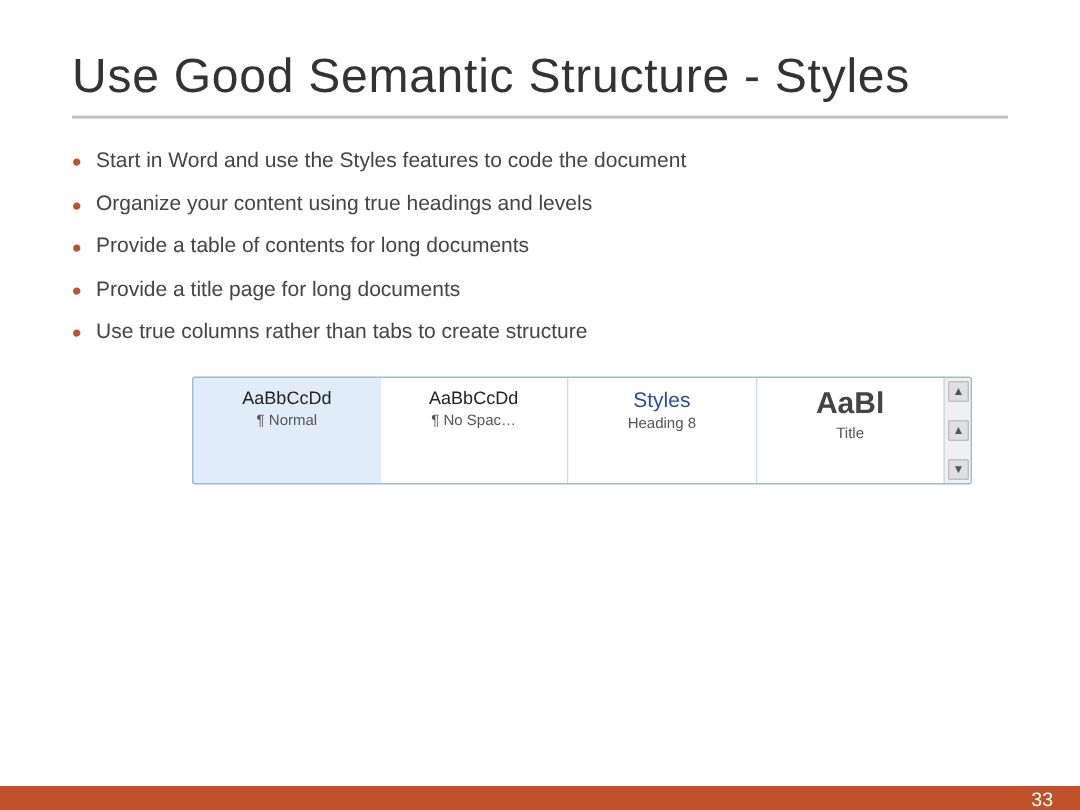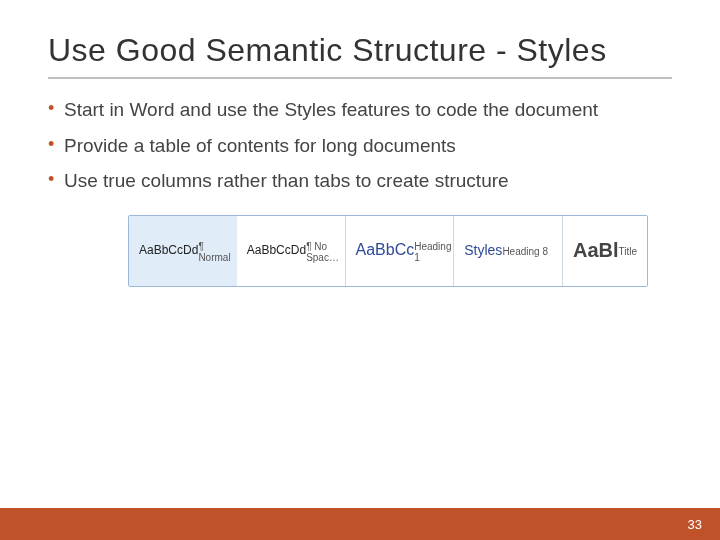--- a/index.html
+++ b/index.html
@@ -34,21 +34,21 @@
       letter-spacing: 0.5px;
     }
 
     .bullet-list {
       list-style: none;
       padding: 0;
       margin: 0;
     }
 
     .bullet-list li {
-      font-size: 19px;
+      font-size: 14px;
       color: #444444;
       margin-bottom: 9px;
       padding-left: 16px;
       position: relative;
       line-height: 1.4;
     }
 
     .bullet-list li::before {
       content: '•';
       color: #c0522a;
@@ -67,21 +67,21 @@
       margin-top: 20px;
       margin-left: 80px;
       width: 520px;
       height: 72px;
       overflow: hidden;
       position: relative;
     }
 
     .style-item {
       display: flex;
-      flex-direction: row;
+      flex-direction: column;
       align-items: center;
       justify-content: flex-start;
       padding: 6px 10px 4px 10px;
       border-right: 1px solid #d0d8e0;
       min-width: 100px;
       flex: 1;
       background: #ffffff;
     }
 
     .style-item:last-child {
@@ -159,21 +159,21 @@
       font-size: 8px;
       color: #555;
       border-radius: 1px;
     }
 
     .footer-bar {
       position: absolute;
       bottom: 0;
       left: 0;
       right: 0;
-      height: 32px;
+      height: 16px;
       background: #c0522a;
       display: flex;
       align-items: center;
       justify-content: flex-end;
       padding-right: 18px;
     }
 
     .page-number {
       color: #ffffff;
       font-size: 13px;
@@ -189,37 +189,35 @@
 <body>
 
 <div class="slide">
 
   <div class="title-area">
     <h1 class="slide-title">Use Good Semantic Structure - Styles</h1>
   </div>
 
   <ul class="bullet-list">
   <li>Start in Word and use the Styles features to code the document</li>
+      <li>Organize your content using true headings and levels</li>
       <li>Provide a table of contents for long documents</li>
+      <li>Provide a title page for long documents</li>
       <li>Use true columns rather than tabs to create structure</li>
     </ul>
 
   <div class="styles-panel">
     <div class="styles-row">
     <div class="style-item active">
           <div class="style-preview normal">AaBbCcDd</div>
           <div class="style-label">¶ Normal</div>
         </div>
         <div class="style-item">
           <div class="style-preview nospace">AaBbCcDd</div>
           <div class="style-label">¶ No Spac…</div>
-        </div>
-        <div class="style-item">
-          <div class="style-preview heading1">AaBbCc</div>
-          <div class="style-label">Heading 1</div>
         </div>
         <div class="style-item">
           <div class="style-preview heading2">Styles</div>
           <div class="style-label">Heading 8</div>
         </div>
         <div class="style-item">
           <div class="style-preview title">AaBl</div>
           <div class="style-label">Title</div>
         </div>
       </div>

